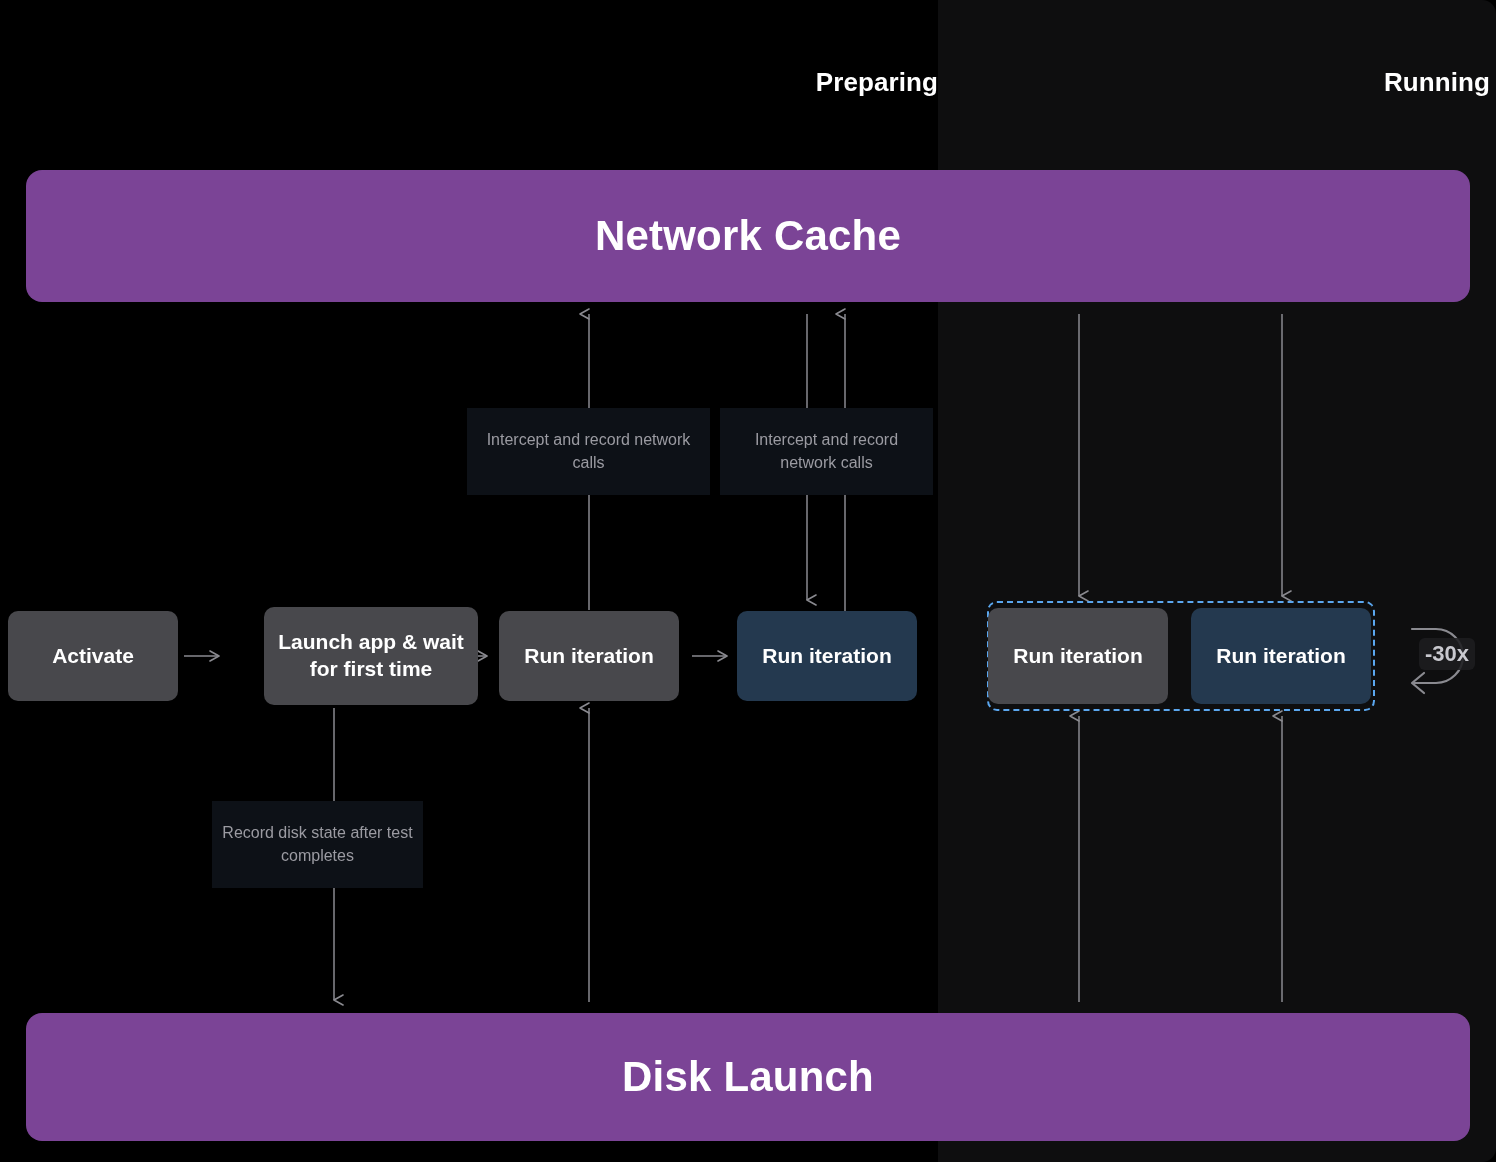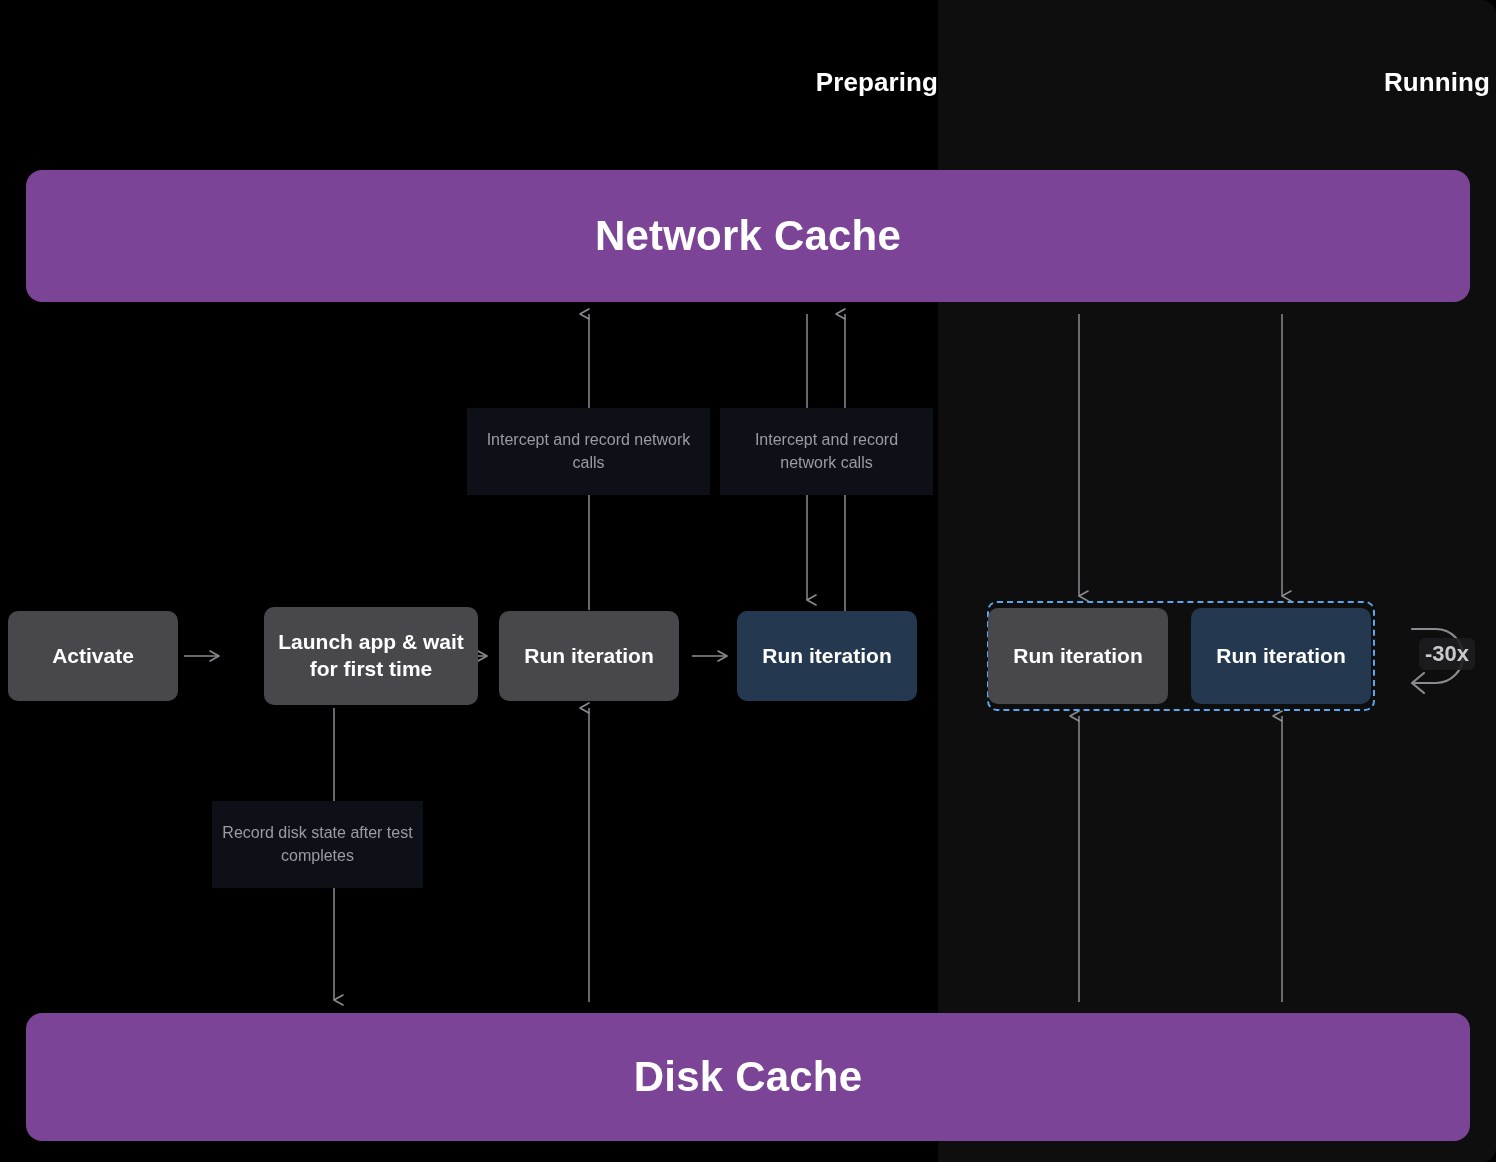--- a/index.html
+++ b/index.html
@@ -179,21 +179,21 @@
       <line x1="1282" y1="314" x2="1282" y2="596" marker-end="url(#ah-down)"></line>
 
       <line x1="1079" y1="1002" x2="1079" y2="716" marker-end="url(#ah-up)"></line>
 
       <line x1="1282" y1="1002" x2="1282" y2="716" marker-end="url(#ah-up)"></line>
     </g>
   </svg>
 
   <div class="cache-bar" id="network-cache">Network Cache</div>
 
-  <div class="cache-bar" id="disk-cache">Disk Cache</div>
+  <div class="cache-bar" id="disk-cache">Disk Launch</div>
 
   <div class="note" style="left:467px; top:408px; width:243px; height:87px;">Intercept and record network calls</div>
   <div class="note" style="left:720px; top:408px; width:213px; height:87px;">Intercept and record network calls</div>
   <div class="note" style="left:212px; top:801px; width:211px; height:87px;">Record disk state after test completes</div>
 
   <div class="pbox gray" style="left:8px; top:611px; width:170px; height:90px; z-index:4;">Activate</div>
 
   <div class="pbox gray" style="left:228px; top:607px; width:214px; height:98px; z-index:4;margin-left:36px;">Launch app &amp; wait for first time</div>
 
   <div class="pbox gray" style="left:499px; top:611px; width:180px; height:90px; z-index:4;">Run iteration</div>

